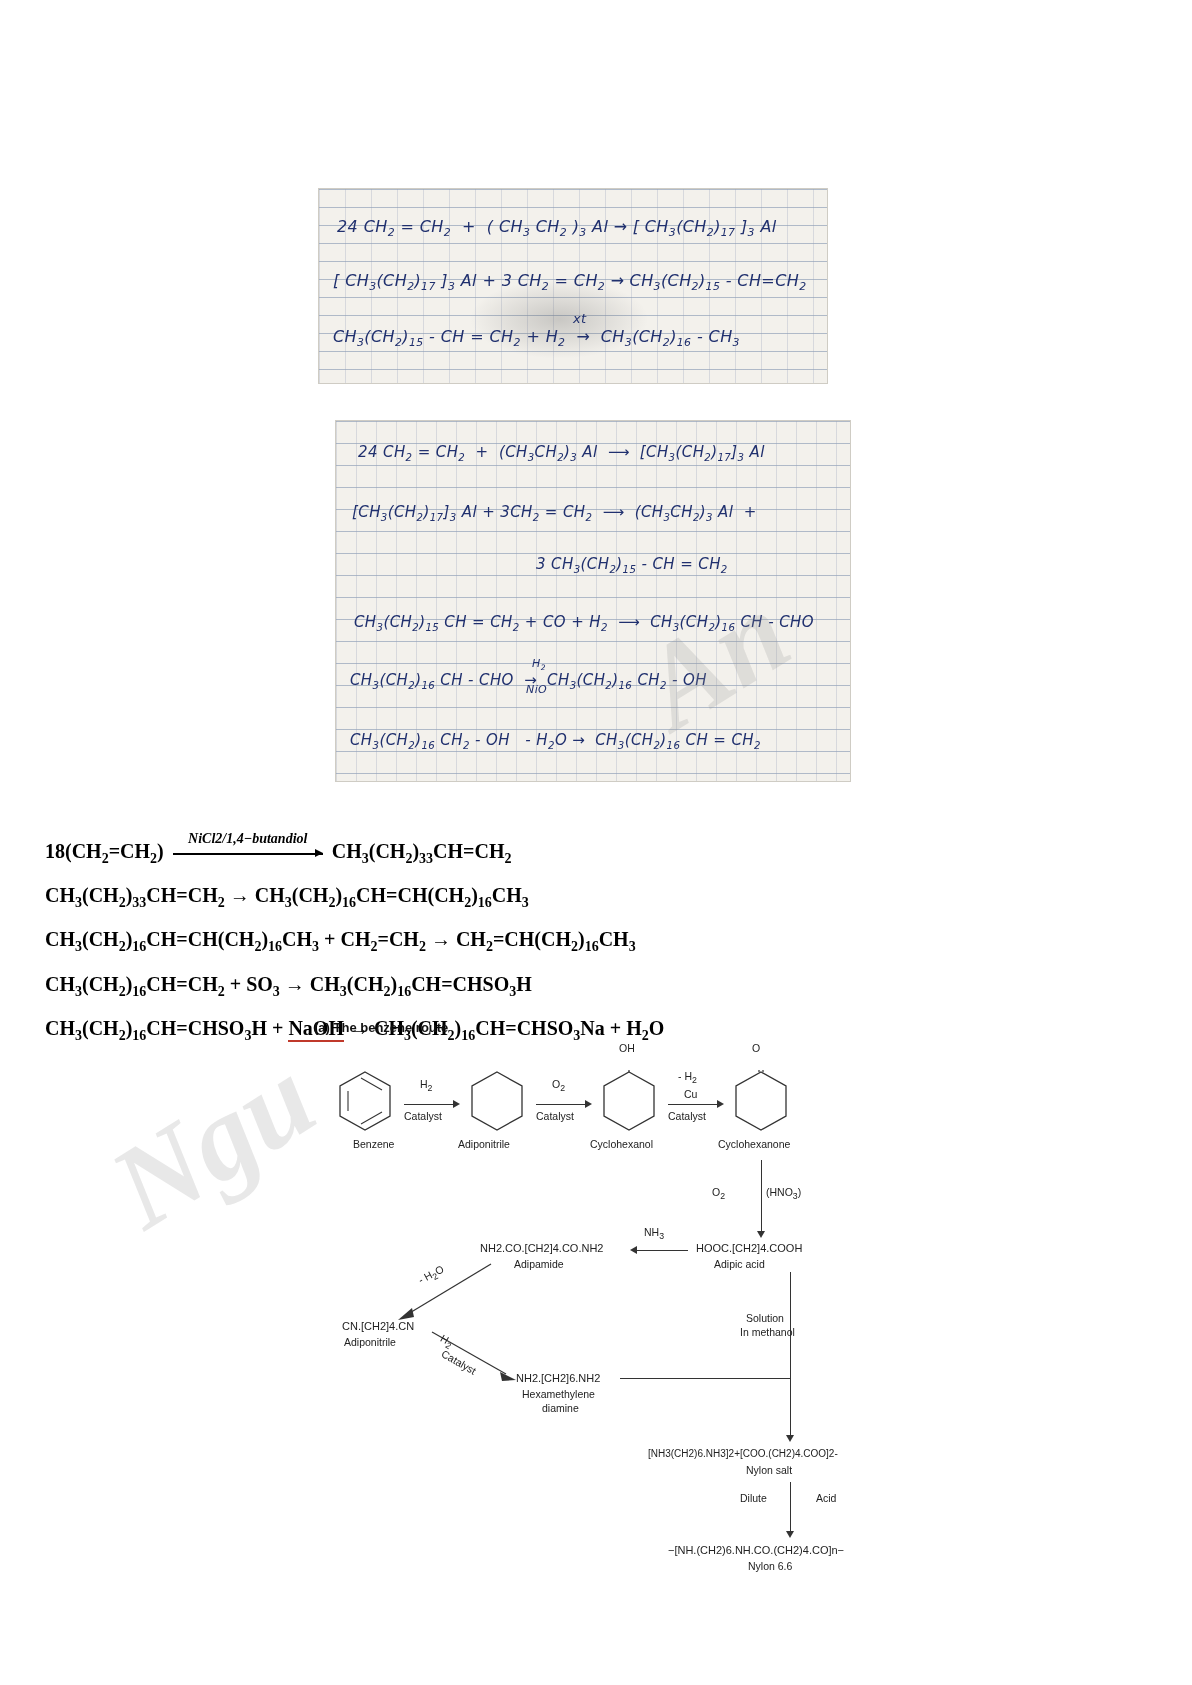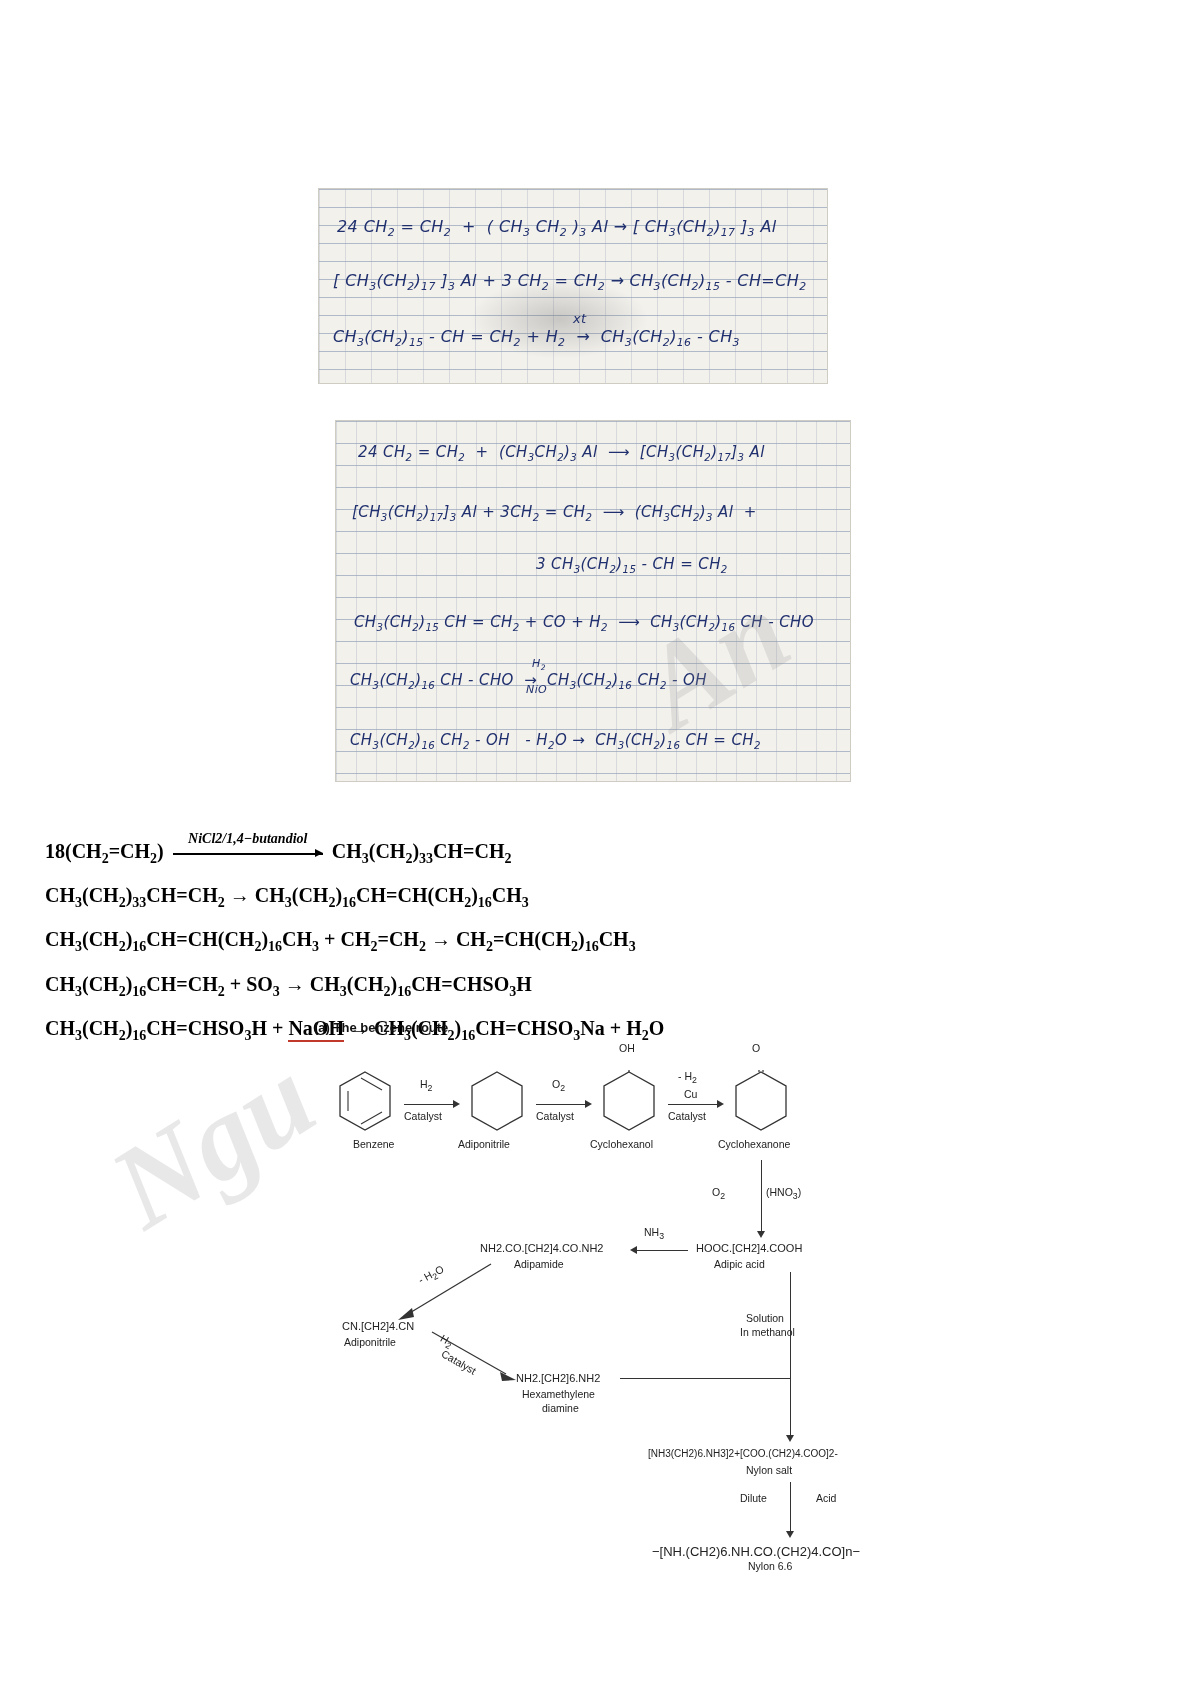--- a/index.html
+++ b/index.html
@@ -397,15 +397,15 @@
   <div class="lbl" style="left:348px; top:428px; font-size:10px;">[NH3(CH2)6.NH3]2+[COO.(CH2)4.COO]2-</div>
   <div class="lbl" style="left:446px; top:444px;">Nylon salt</div>
 
   <div class="arrow-v" style="left:484px; top:462px; height:56px;">
     <span class="ln"></span>
       <span class="hd"></span>
   </div>
   <div class="lbl" style="left:440px; top:472px;">Dilute</div>
   <div class="lbl" style="left:516px; top:472px;">Acid</div>
 
-  <div class="lbl" style="left:352px; top:524px; font-size:13px;">−[NH.(CH2)6.NH.CO.(CH2)4.CO]n−</div>
+  <div class="lbl" style="left:368px; top:524px; font-size:11px;">−[NH.(CH2)6.NH.CO.(CH2)4.CO]n−</div>
   <div class="lbl" style="left:448px; top:540px;">Nylon 6.6</div>
 </div>
 
 </body></html>

